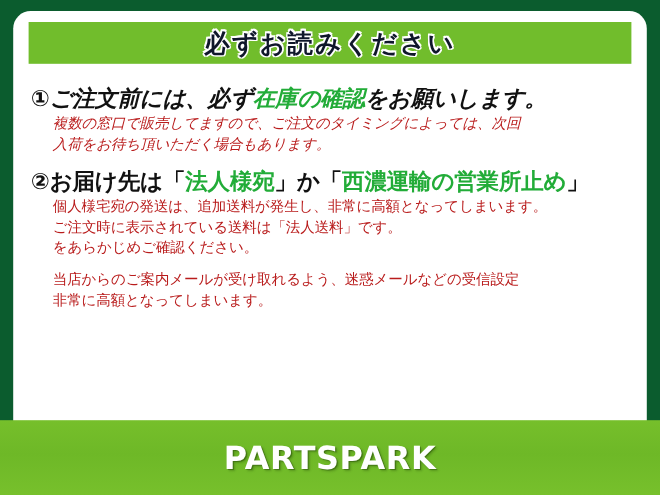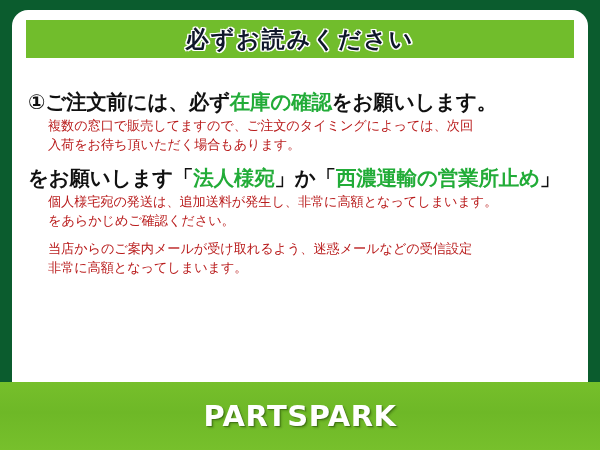--- a/index.html
+++ b/index.html
@@ -110,21 +110,21 @@
   }
   .item-body div {
     white-space: nowrap;
   }
   #item-2 .item-heading {
     margin-bottom: 0;
   }
   #item-2 .heading-line2 {
     padding-left: 20px;
   }
-  #item-1 { margin-top: 21px; }
+  #item-1 { margin-top: 8px; font-style: italic; }
   #item-2 { margin-top: 10px; }
   #item-3 { margin-top: 10px; }
 </style>
 </head>
 <body>
 
 <div class="banner-root">
 
   <div class="card">
 
@@ -139,24 +139,25 @@
           <span>①ご注文前には、必ず</span><span class="hl">在庫の確認</span><span>をお願いします。</span>
         </div>
         <div class="item-body">
           <div>複数の窓口で販売してますので、ご注文のタイミングによっては、次回</div>
           <div>入荷をお待ち頂いただく場合もあります。</div>
         </div>
       </div>
 
       <div class="item" id="item-2">
         <div class="item-heading">
-          <span>をお願いします「</span><span class="hl">法人様宛</span><span>」か「</span><span class="hl">西濃運輸の営業所止め</span><span>」</span>
+          <span>②お届け先は「</span><span class="hl">法人様宛</span><span>」か「</span><span class="hl">西濃運輸の営業所止め</span><span>」</span>
         </div>
         <div class="item-body">
           <div>個人様宅宛の発送は、追加送料が発生し、非常に高額となってしまいます。</div>
+          <div>ご注文時に表示されている送料は「法人送料」です。</div>
           <div>をあらかじめご確認ください。</div>
         </div>
       </div>
 
       <div class="item" id="item-3">
         <div class="item-body">
           <div>当店からのご案内メールが受け取れるよう、迷惑メールなどの受信設定</div>
           <div>非常に高額となってしまいます。</div>
         </div>
       </div>

